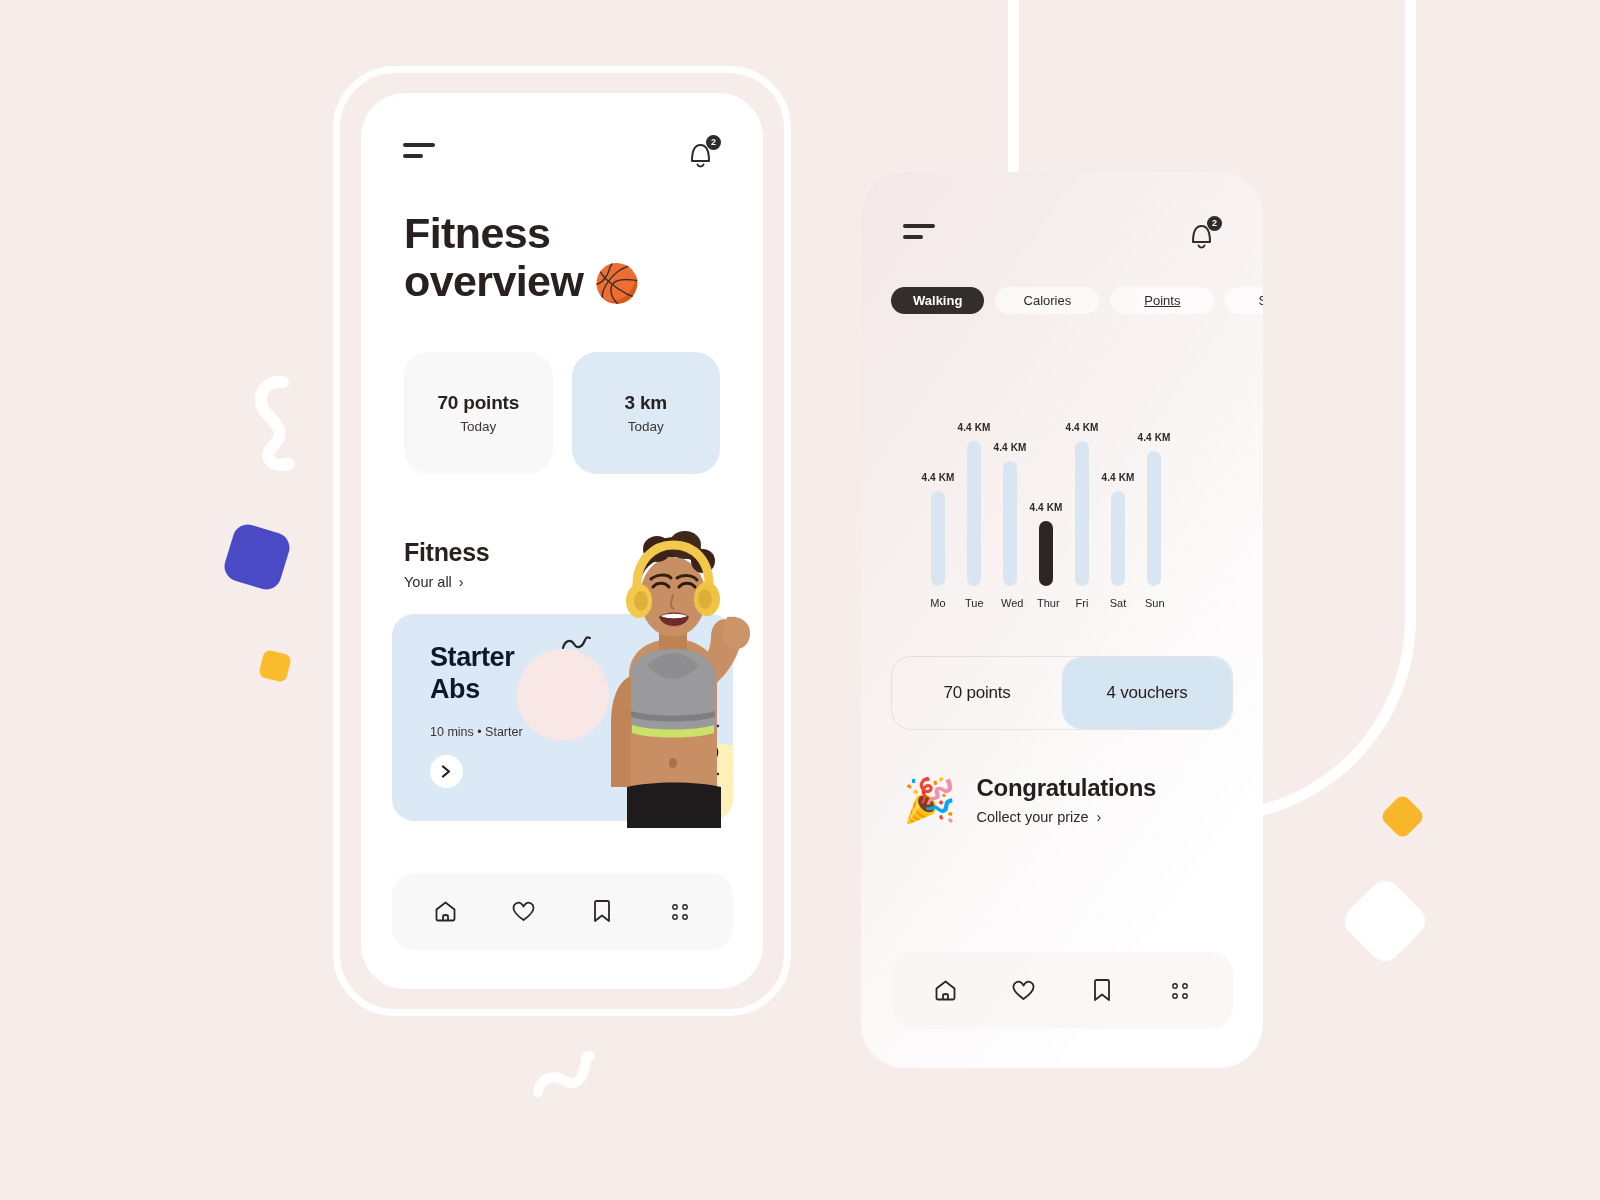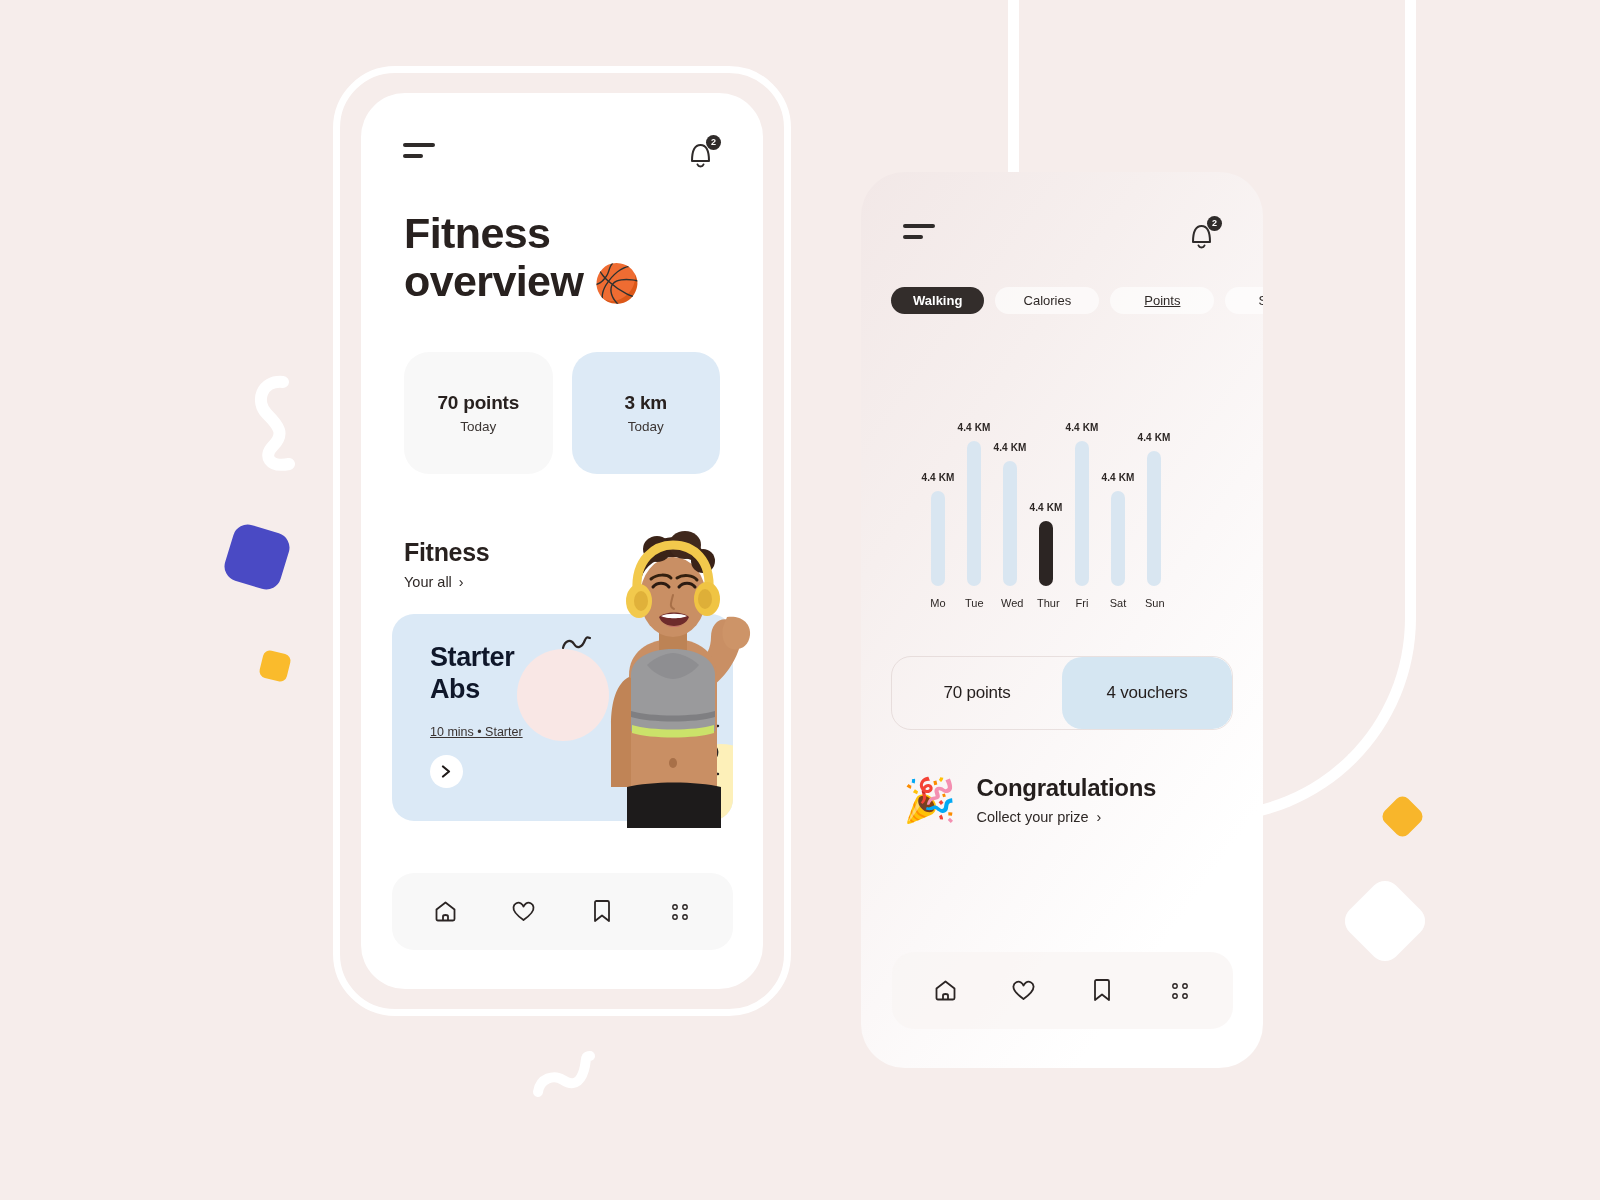--- a/index.html
+++ b/index.html
@@ -116,21 +116,21 @@
   .wc-blob-yellow {
     position:absolute; left:278px; top:130px;
     width:100px; height:86px; border-radius:50%;
     background:#fdf0b9;
   }
   .wc-text { position:absolute; left:38px; top:28px; z-index:4; }
   .wc-title {
     font-size:27px; font-weight:700; color:#0f172a;
     line-height:1.18; letter-spacing:-0.4px;
   }
-  .wc-meta { font-size:12.5px; color:#3a3331; margin-top:19px;text-decoration:underline; }
+  .wc-meta { font-size:12.5px; color:#3a3331; margin-top:19px; }
   .wc-play {
     position:absolute; left:38px; top:141px; z-index:4;
     width:33px; height:33px; border-radius:50%;
     background:#ffffff;
     display:flex; align-items:center; justify-content:center;
   }
   .wc-squiggle1 { position:absolute; left:168px; top:20px; z-index:3; }
   .wc-squiggle2 { position:absolute; left:306px; top:108px; z-index:3; }
 
   .photo {

